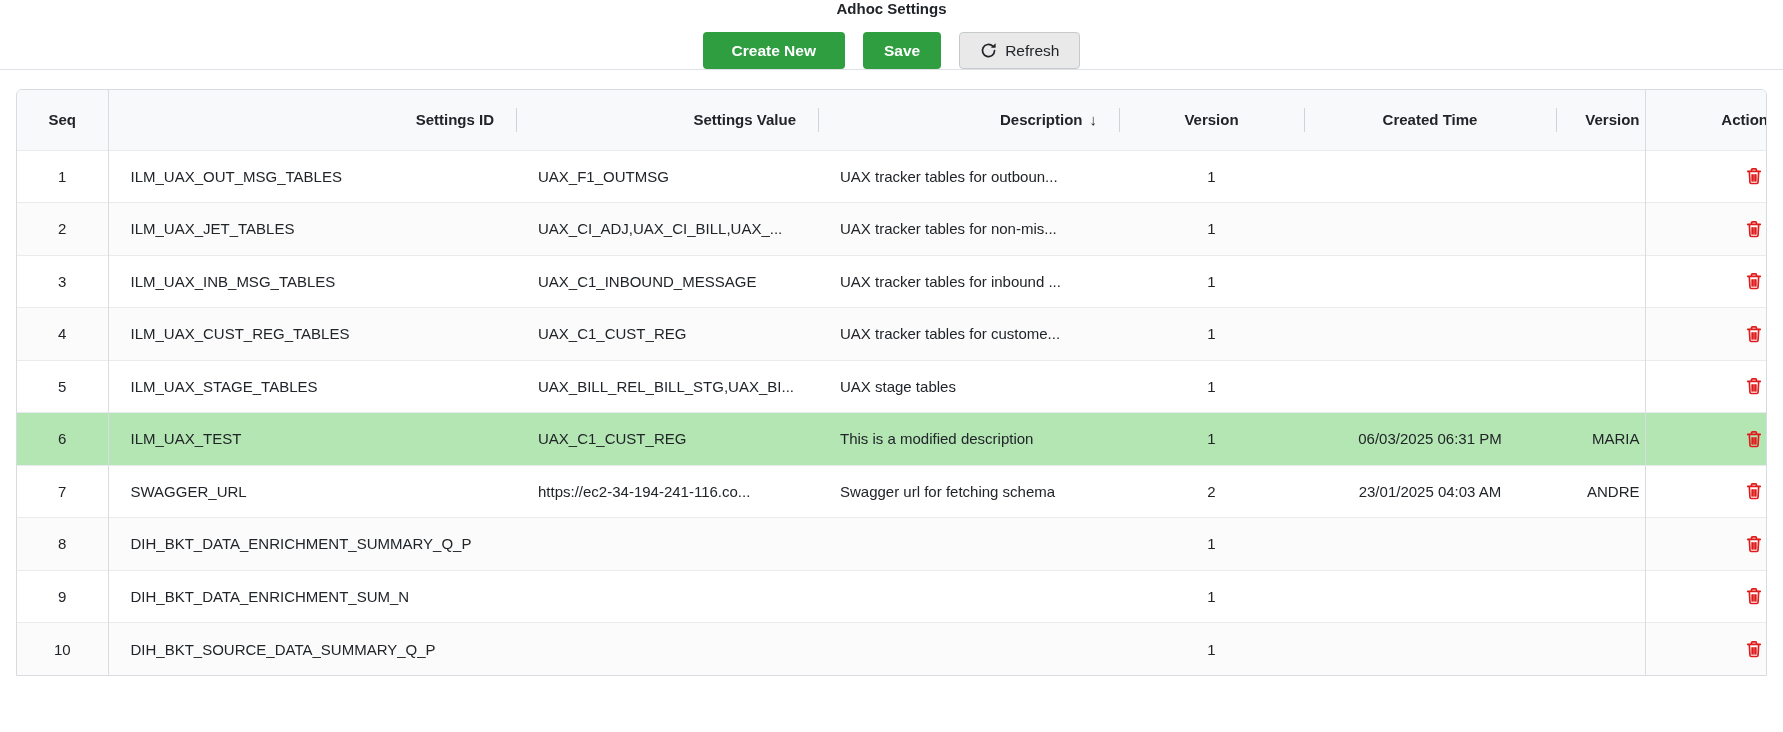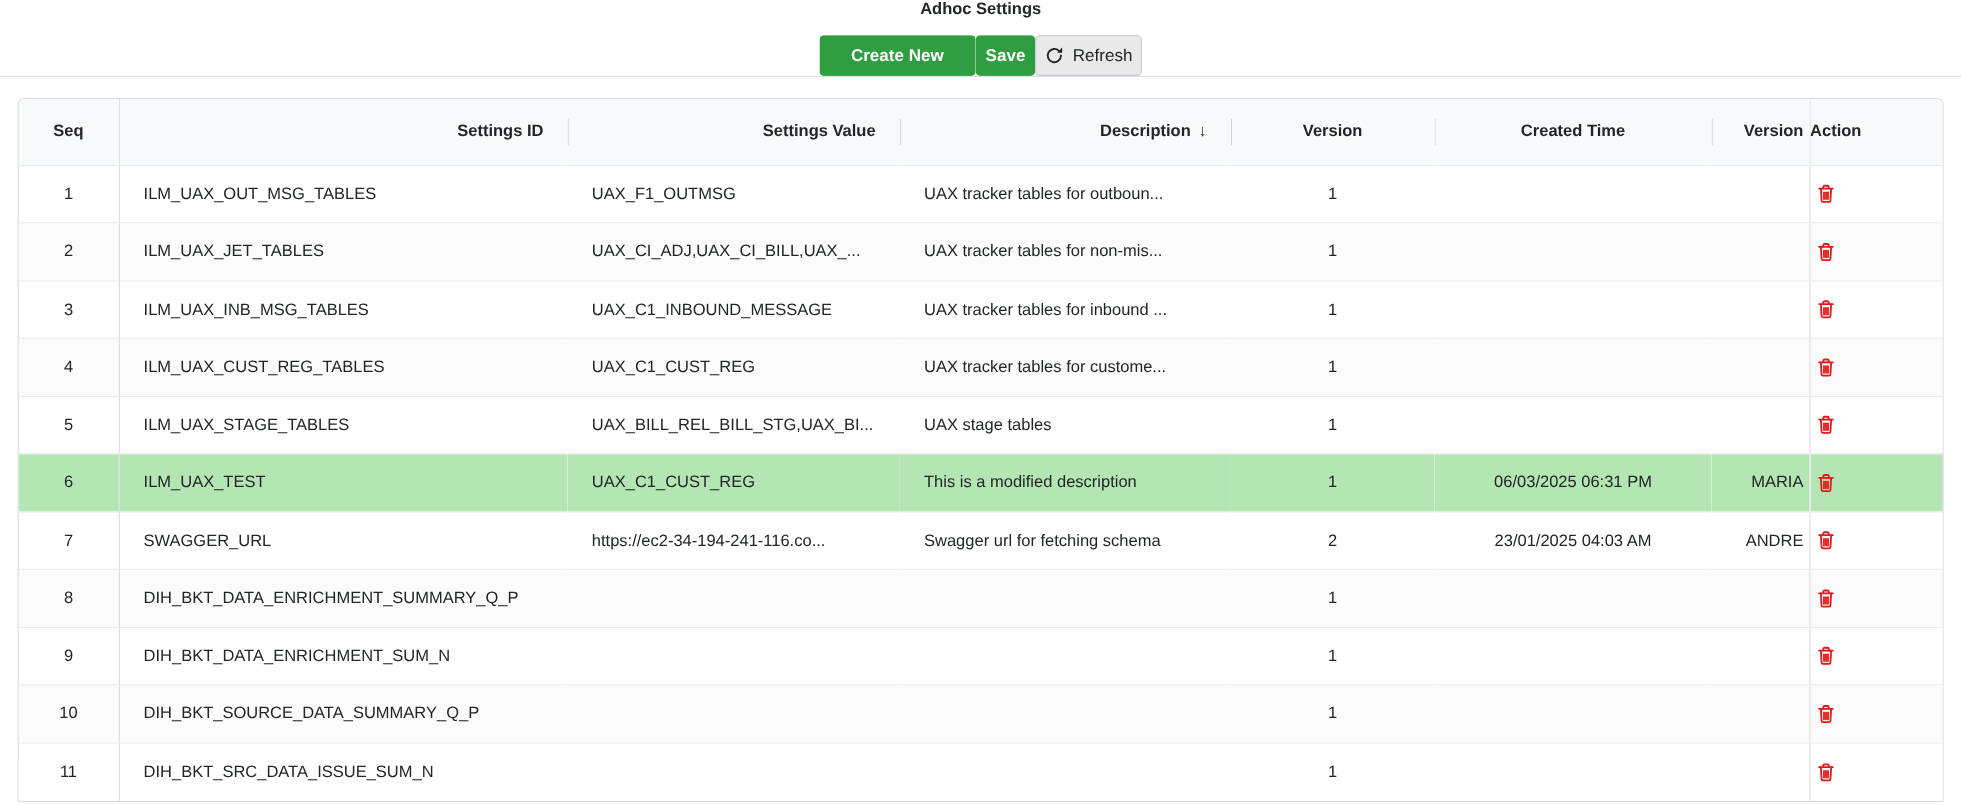--- a/index.html
+++ b/index.html
@@ -9,24 +9,24 @@
     background: #ffffff; color: #212529;
     font-family: "Liberation Sans", sans-serif;
   }
   
   .topbar {
     height: 70px; width: 100%;
     display: flex; align-items: center; justify-content: space-between;
     padding: 0 16px; border-bottom: 1px solid var(--border-light, #dee2e6); flex-direction: column;
   }
   .page-title { font-size: 15px; font-weight: 700; }
-  .toolbar { display: flex; align-items: center; }
+  .toolbar { display: flex; align-items: center; gap: 18px; }
   .btn {
     height: 37px; border-radius: 4px; font-size: 15.5px; font-weight: 700;
-    padding: 0 8px; border: 1px solid transparent; cursor: pointer;
+    padding: 0 20px; border: 1px solid transparent; cursor: pointer;
     display: inline-flex; align-items: center; gap: 8px;
     font-family: "Liberation Sans", sans-serif;
   }
   .btn-green { background: var(--accent-green, #2e9e41); color: #ffffff; }
   .btn-create { padding: 0 28px; }
   .btn-light {
     background: var(--refresh-bg, #e9e9e9); color: #212529;
     border-color: var(--refresh-border, #c6cacd); font-weight: 400;
   }
   .btn-light svg { display: block; }
@@ -55,21 +55,21 @@
   }
   tbody tr:nth-child(even):not(.highlight) td { background: #fbfbfb; }
   tr.highlight td { background: var(--row-highlight, #b3e6b3) !important; }
   
   .col-seq { width: 91px; }  .w-settings_id { width: 408px; } .w-setting_value { width: 302px; }
   .w-description { width: 301px; } .w-version { width: 185px; } .w-created_time { width: 252px; }
   .w-created { width: 89px; } .w-action { width: 123px; }
   th.col-seq, td.col-seq { text-align: center; padding: 0 6px; border-right: 1px solid var(--fixed-border, #d9dde2); }
   th.col-version, td.col-version, th.col-created_time, td.col-created_time { text-align: center; }
   th.col-created, td.col-created { text-align: right; padding: 0 5px 0 4px; border-right: 1px solid var(--fixed-border, #d9dde2); }
-  th.col-action, td.col-action { text-align: left; padding: 0; }
+  th.col-action, td.col-action { text-align: right; padding: 0; }
   .sort-arrow { font-weight: 400; margin-left: 7px; font-size: 15px; }
   .trash-btn {
     background: transparent; border: none; cursor: pointer; padding: 4px;
     color: var(--danger-red, #e01b1b); line-height: 0; vertical-align: middle;
   }
 </style>
 </head>
 <body>
 
 <div class="topbar">
@@ -299,34 +299,15 @@
   <svg width="20" height="20" viewBox="0 0 24 24" fill="none" stroke="currentColor" stroke-width="2" stroke-linecap="round" stroke-linejoin="round">
     <path d="M4.5 6.5h15"></path>
     <path d="M9 6.3V4.7c0-.7.6-1.3 1.3-1.3h3.4c.7 0 1.3.6 1.3 1.3v1.6"></path>
     <path d="M6.4 6.8l.75 12.7c.05.85.72 1.5 1.55 1.5h6.6c.83 0 1.5-.65 1.55-1.5l.75-12.7"></path>
     <path d="M9.8 10.6v7.3"></path>
                 <path d="M12 10.6v7.3"></path>
                 <path d="M14.2 10.6v7.3"></path>
   </svg>
 </button></td>
         </tr>
-        <tr>
-          <td class="col-seq">11</td>
-          <td class="col-settings_id">DIH_BKT_SRC_DATA_ISSUE_SUM_N</td>
-          <td class="col-setting_value"></td>
-          <td class="col-description"></td>
-          <td class="col-version">1</td>
-          <td class="col-created_time"></td>
-          <td class="col-created"></td>
-          <td class="col-action"><button class="trash-btn">
-  <svg width="20" height="20" viewBox="0 0 24 24" fill="none" stroke="currentColor" stroke-width="2" stroke-linecap="round" stroke-linejoin="round">
-    <path d="M4.5 6.5h15"></path>
-    <path d="M9 6.3V4.7c0-.7.6-1.3 1.3-1.3h3.4c.7 0 1.3.6 1.3 1.3v1.6"></path>
-    <path d="M6.4 6.8l.75 12.7c.05.85.72 1.5 1.55 1.5h6.6c.83 0 1.5-.65 1.55-1.5l.75-12.7"></path>
-    <path d="M9.8 10.6v7.3"></path>
-                <path d="M12 10.6v7.3"></path>
-                <path d="M14.2 10.6v7.3"></path>
-  </svg>
-</button></td>
-        </tr>
       </tbody>
   </table>
 </div>
 
 </body></html>

